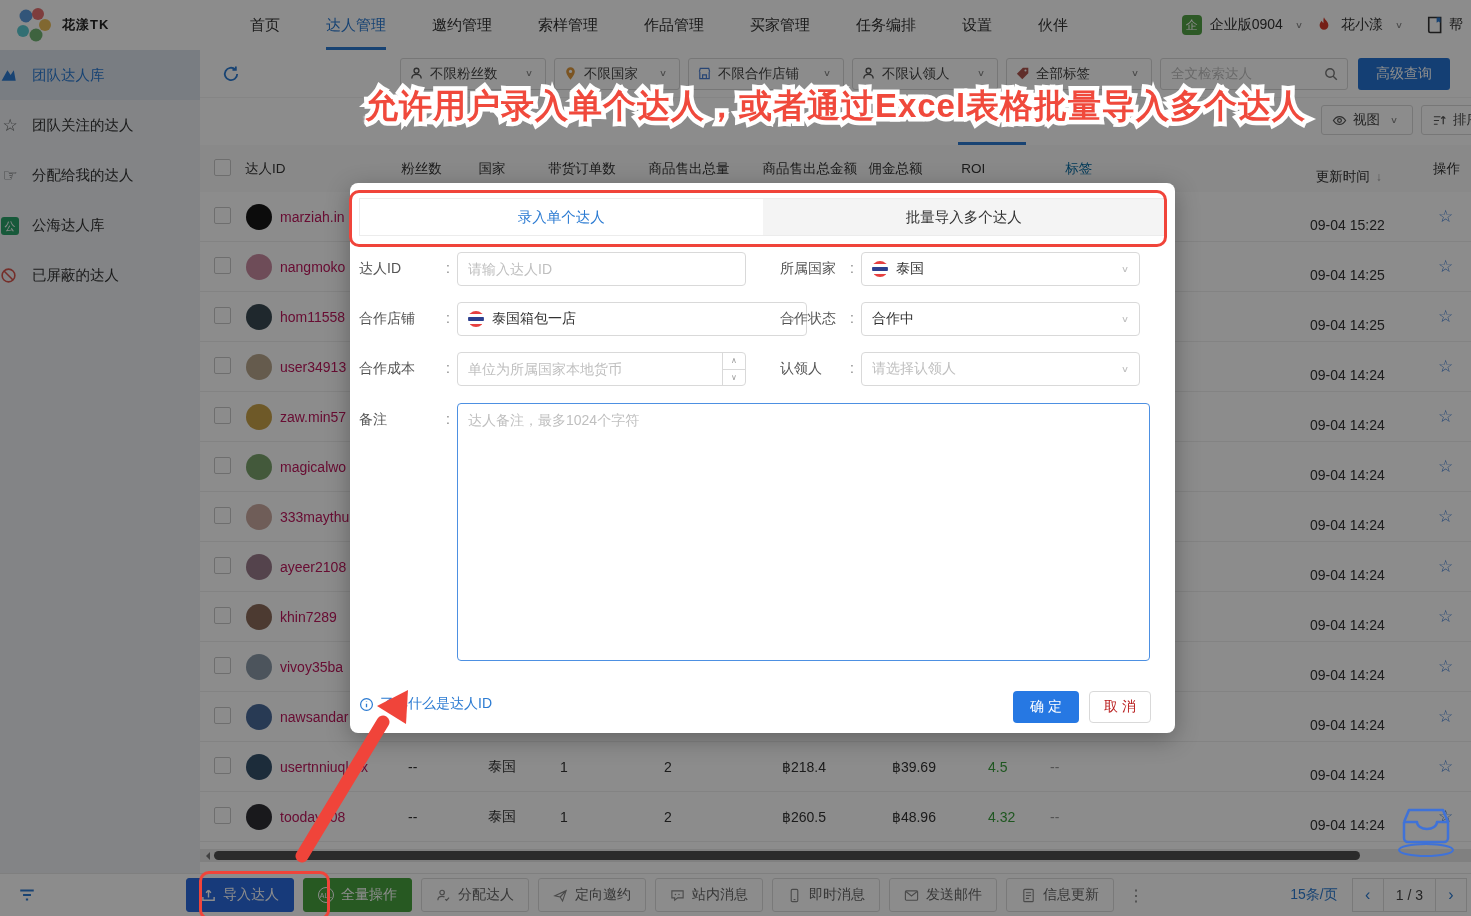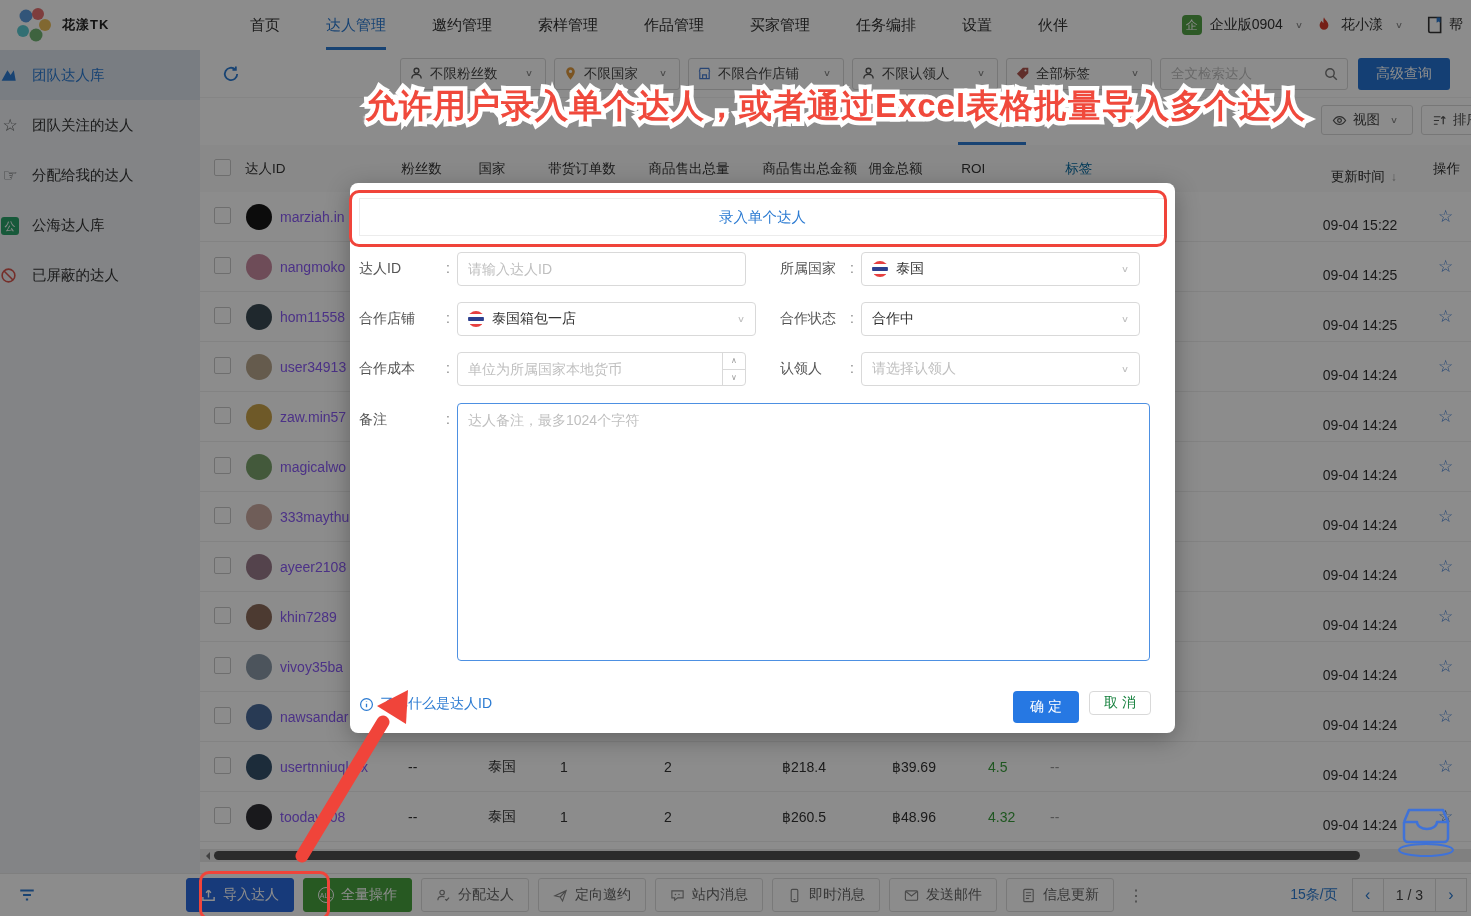--- a/index.html
+++ b/index.html
@@ -65,27 +65,27 @@
   .c-check{width:38px;padding-left:14px;}
   .c-id{width:162px;display:flex;align-items:center;gap:8px;}
   .c-fans{width:80px;}
   .c-country{width:72px;}
   .c-orders{width:104px;}
   .c-qty{width:118px;}
   .c-amount{width:110px;}
   .c-comm{width:96px;}
   .c-roi{width:62px;color:#3a9e3c;}
   .c-tag{width:260px;color:#9a9a9a;}
-  .c-time{width:110px;text-align:center;padding-right:2px;margin-top:16px;}
+  .c-time{width:110px;text-align:left;padding-right:2px;margin-top:16px;}
   .c-op{width:59px;text-align:center;}
   .thead .c-roi{color:#333;}
   .thead .c-tag{color:#0369a1;margin-left:44px;}
   .checkbox{display:inline-block;width:15px;height:15px;border:1px solid #c9c9c9;border-radius:2px;background:#fff;}
   .avatar{width:26px;height:26px;border-radius:50%;flex:0 0 26px;}
-  .uname{color:#8b5cf6;text-decoration:none;overflow:hidden;white-space:nowrap;max-width:100px;display:inline-block;}
+  .uname{color:#be185d;text-decoration:none;overflow:hidden;white-space:nowrap;max-width:100px;display:inline-block;}
   .star{color:#3f7fd6;font-size:17px;cursor:pointer;}
   .sort-arrow{color:#9a9a9a;font-size:12px;margin-left:6px;}
   .trow:nth-child(1) .avatar{background:#161616}
   .trow:nth-child(2) .avatar{background:#c98aa0}
   .trow:nth-child(3) .avatar{background:#3a4a52}
   .trow:nth-child(4) .avatar{background:#b8a68c}
   .trow:nth-child(5) .avatar{background:#c9a24a}
   .trow:nth-child(6) .avatar{background:#7aa36c}
   .trow:nth-child(7) .avatar{background:#caa9a0}
   .trow:nth-child(8) .avatar{background:#9a7a8a}
@@ -144,21 +144,21 @@
            display:flex;flex-direction:column;}
   .spinner span{flex:1;display:flex;align-items:center;justify-content:center;font-size:8px;color:#999;cursor:pointer;}
   .spinner span:first-child{border-bottom:1px solid #d9d9d9;}
   .remark{position:absolute;left:107px;top:220px;width:693px;height:258px;border:1px solid #4d90e2;border-radius:4px;
           box-sizing:border-box;resize:none;font-size:14px;font-family:inherit;color:#333;padding:8px 10px;outline:none;}
   .remark::placeholder{color:#bfbfbf;}
   .help-link{position:absolute;left:9px;top:512px;display:flex;align-items:center;gap:6px;color:#2c7bd2;
              font-size:14px;cursor:pointer;text-decoration:none;}
   .btn-ok{position:absolute;left:663px;top:508px;width:66px;height:32px;background:#2678e3;color:#fff;border:none;
           border-radius:4px;font-size:14px;cursor:pointer;font-family:inherit;}
-  .btn-cancel{position:absolute;left:739px;top:508px;width:62px;height:24px;background:#fff;color:#15803d;
+  .btn-cancel{position:absolute;left:739px;top:508px;width:62px;height:32px;background:#fff;color:#b91c1c;
           border:1px solid #d9d9d9;border-radius:4px;font-size:14px;cursor:pointer;font-family:inherit;}
 
   
   .anno{position:absolute;left:200px;right:0;top:86px;text-align:center;z-index:70;pointer-events:none;
         font-size:33px;font-weight:800;letter-spacing:1px;line-height:1.2;}
   .anno .layer{position:absolute;left:0;right:0;top:0;}
   .anno .stroke{color:#fff;-webkit-text-stroke:9px #fff;
       text-shadow:0 0 3px #fff,2px 2px 2px #fff,-2px -2px 2px #fff,2px -2px 2px #fff,-2px 2px 2px #fff;}
   .anno .fill{position:relative;color:#f0493c;}
   .hl{position:absolute;border:3px solid #f0443a;border-radius:10px;z-index:70;pointer-events:none;}
@@ -686,36 +686,37 @@
       <span class="pg-cur">1 / 3</span>
       <span class="pg-btn">›</span>
     </div>
   </div>
 
   <div class="mask"></div>
 
   <div class="modal">
     <div class="mtabs">
       <div class="mtab active">录入单个达人</div>
+      <div class="mtab">批量导入多个达人</div>
     </div>
 
     <span class="f-label" style="left:9px;top:77px;">达人ID</span>
     <span class="f-colon" style="left:96px;top:77px;">:</span>
     <input class="f-input" style="left: 107px; top: 69px; width: 289px;" placeholder="请输入达人ID">
     <span class="f-label" style="left:430px;top:77px;">所属国家</span>
     <span class="f-colon" style="left:500px;top:77px;">:</span>
     <div class="sel" style="left:511px;top:69px;width:279px;">
       <span class="thaiflag"></span>
       <span class="val">泰国</span>
       <span class="chev">∨</span>
     </div>
 
     <span class="f-label" style="left:9px;top:127px;">合作店铺</span>
     <span class="f-colon" style="left:96px;top:127px;">:</span>
-    <div class="sel" style="left:107px;top:119px;width:299px;">
+    <div class="sel" style="left:107px;top:119px;width:350px;">
       <span class="thaiflag"></span>
       <span class="val">泰国箱包一店</span>
       <span class="chev">∨</span>
     </div>
     <span class="f-label" style="left:430px;top:127px;">合作状态</span>
     <span class="f-colon" style="left:500px;top:127px;">:</span>
     <div class="sel" style="left:511px;top:119px;width:279px;">
       <span class="val">合作中</span>
       <span class="chev">∨</span>
     </div>

